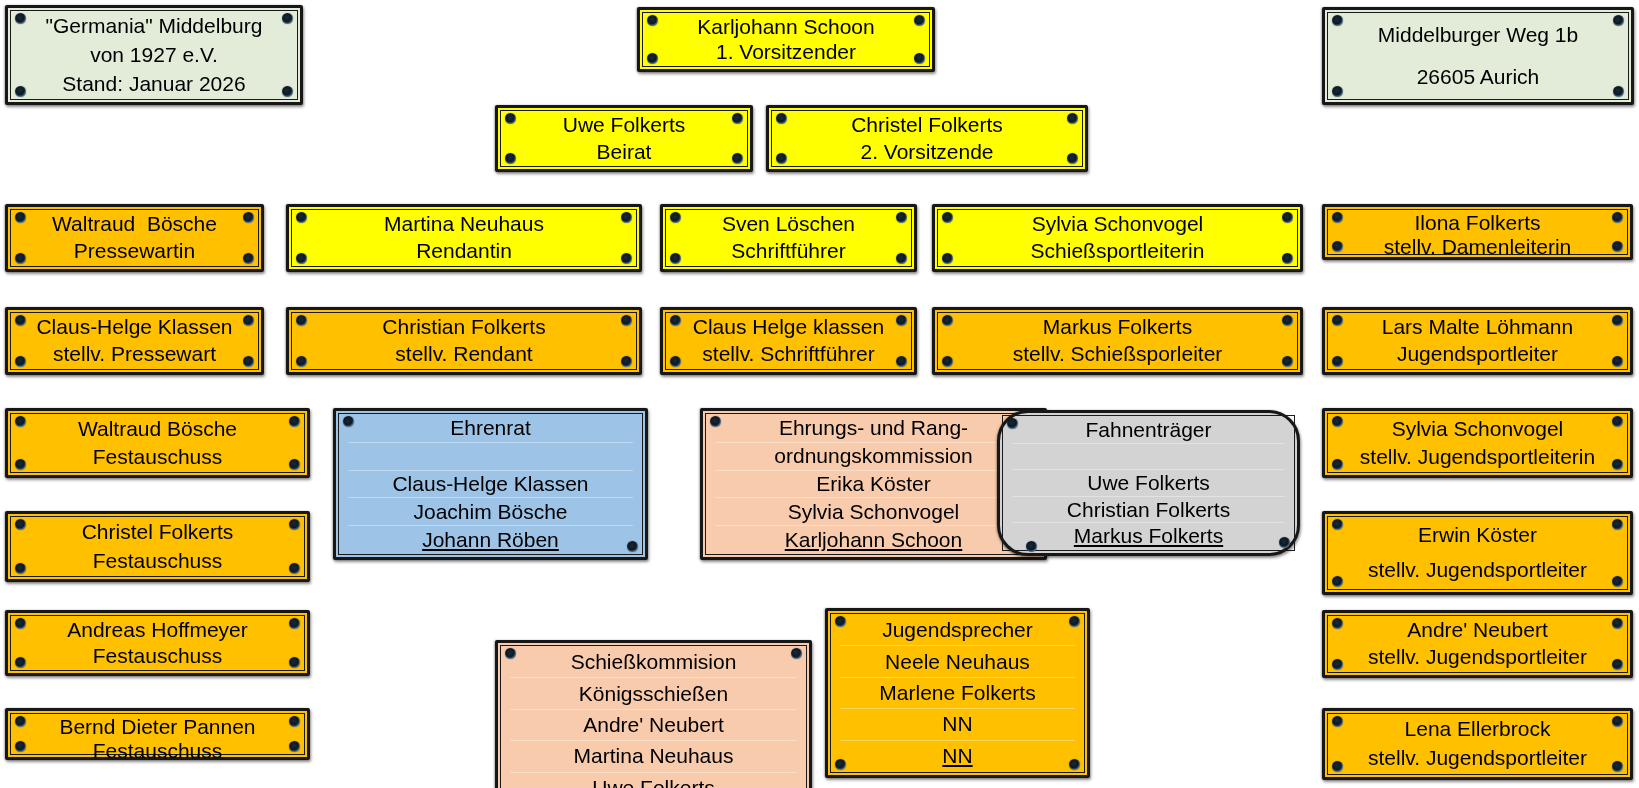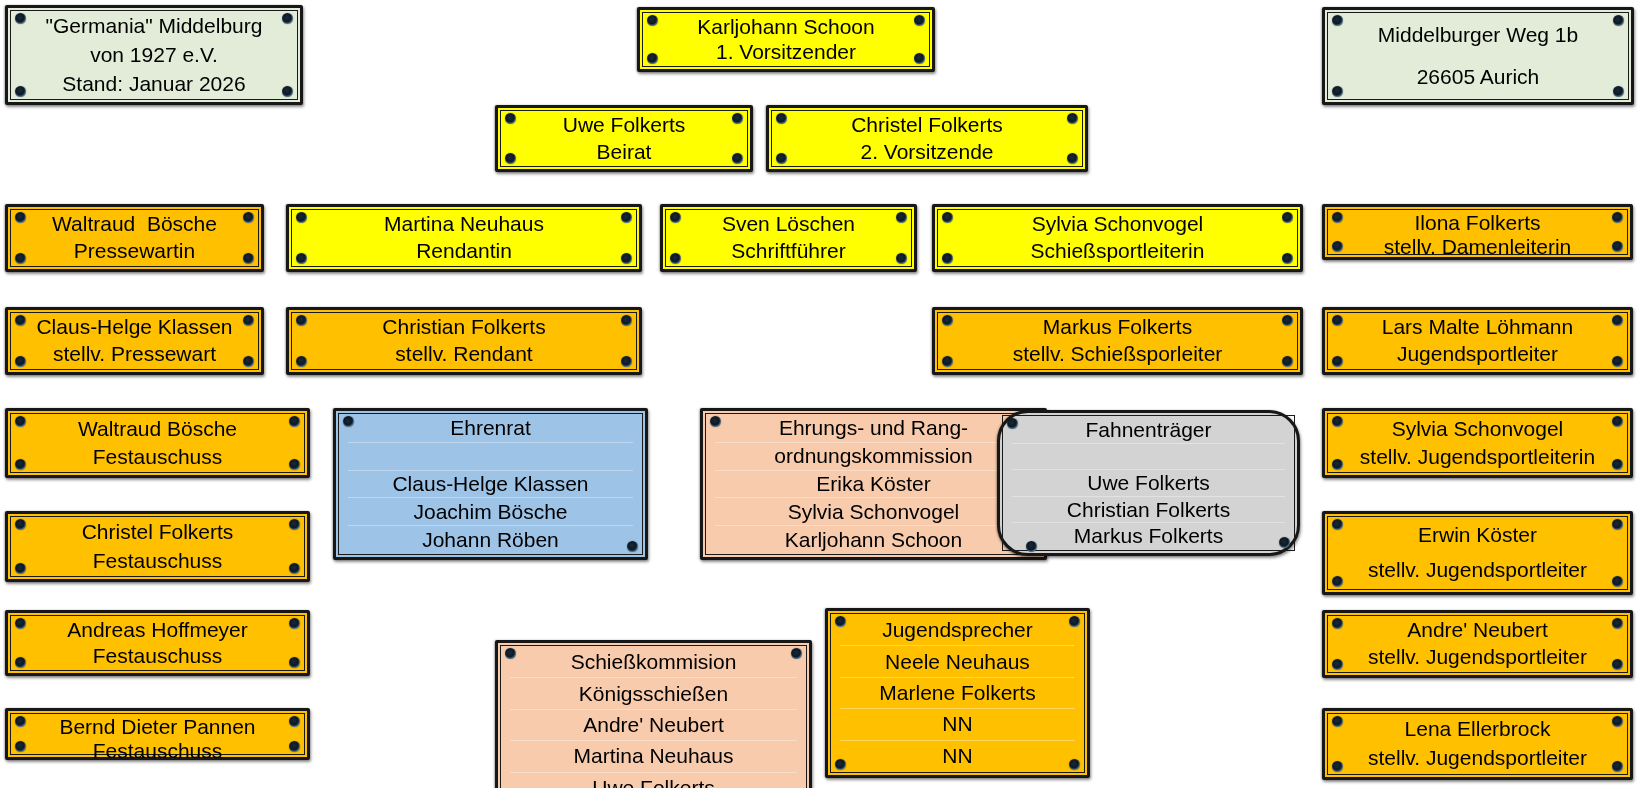--- a/index.html
+++ b/index.html
@@ -23,21 +23,21 @@
   .c-gray  {background:var(--gray,#d3d3d3);border-radius:31px;}
   .lines{
     position:absolute;inset:4px 12px;display:flex;flex-direction:column;
     justify-content:space-around;align-items:center;text-align:center;
   }
   .line{font-size:21px;line-height:1.15;white-space:pre;color:#000;}
   .multi .line{
     flex:1 0 0;display:flex;align-items:center;justify-content:center;width:100%;
     border-bottom:1px solid rgba(255,255,255,0.35);
   }
-  .multi .line:last-child{border-bottom:none;}
+  .multi .line:last-child{border-bottom:none;text-decoration:underline;}
   .screw{
     position:absolute;width:11px;height:11px;border-radius:50%;z-index:2;
     background:radial-gradient(circle at 45% 42%, #1b2836 0%, #0c1826 48%, #3f6076 64%, #7593a8 84%, #b6c3ce 100%);
     box-shadow:0 0 1px rgba(0,0,0,0.7);
   }
   .screw.tl{top:5px;left:7px}.screw.tr{top:5px;right:7px}
   .screw.bl{bottom:5px;left:7px}.screw.br{bottom:5px;right:7px}
 </style>
 </head>
 <body>
@@ -170,20 +170,30 @@
     <div class="lines">
       <div class="line">Christian Folkerts</div>
       <div class="line">stellv. Rendant</div>
     </div>
   <span class="screw tl"></span>
       <span class="screw tr"></span>
       <span class="screw bl"></span>
       <span class="screw br"></span>
     </div>
 
+  <div class="plaque c-orange" style="left:660px;top:307px;width:257px;height:68px">
+    <div class="lines">
+      <div class="line">Claus Helge klassen</div>
+      <div class="line">stellv. Schriftführer</div>
+    </div>
+  <span class="screw tl"></span>
+      <span class="screw tr"></span>
+      <span class="screw bl"></span>
+      <span class="screw br"></span>
+    </div>
 
   <div class="plaque c-orange" style="left:932px;top:307px;width:371px;height:68px">
     <div class="lines">
       <div class="line">Markus Folkerts</div>
       <div class="line">stellv. Schießsporleiter</div>
     </div>
   <span class="screw tl"></span>
       <span class="screw tr"></span>
       <span class="screw bl"></span>
       <span class="screw br"></span>

